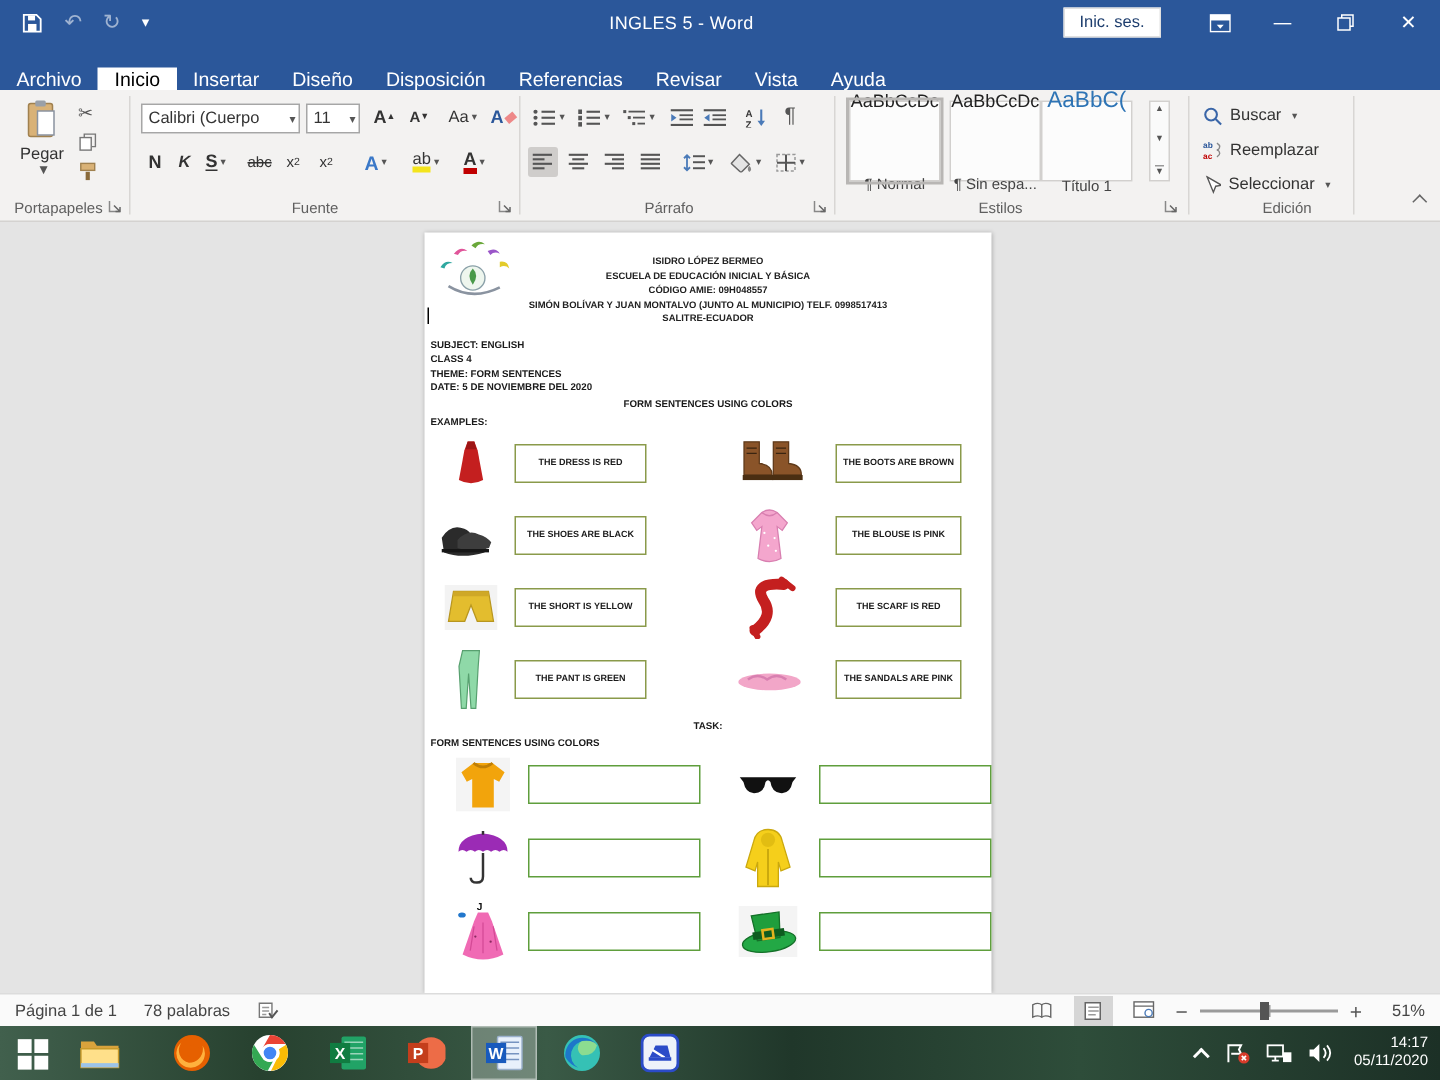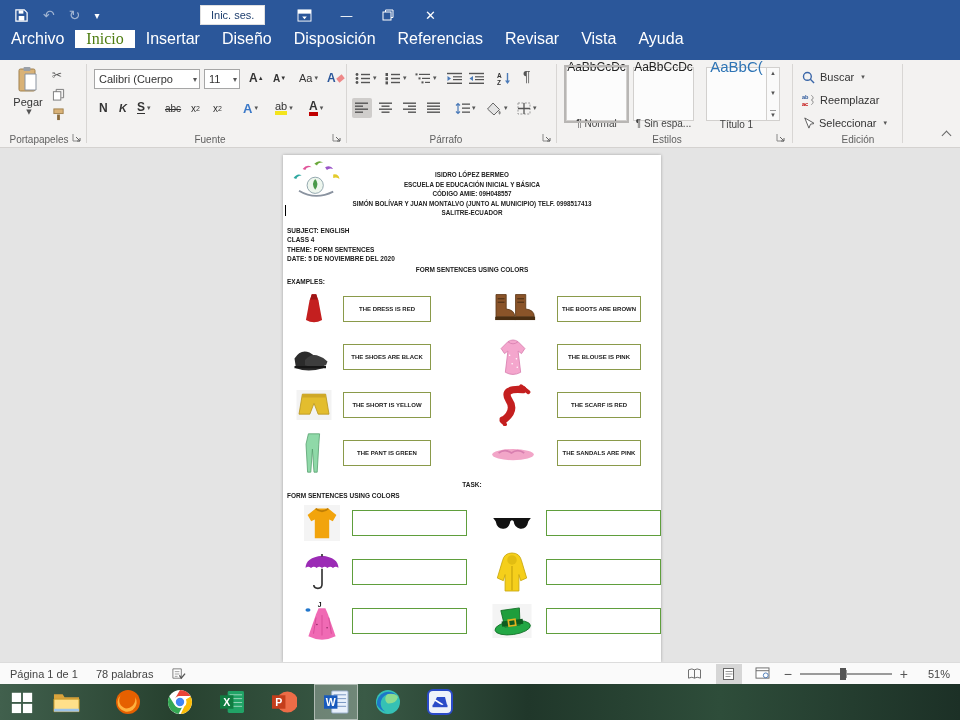--- a/index.html
+++ b/index.html
@@ -10,23 +10,23 @@
   .titlebar { position:absolute; left:0; top:0; width:960px; height:30px; background:#2b579a; display:flex; align-items:center; color:#fff; }
   .qat { display:flex; align-items:center; gap:14px; padding-left:14px; width:200px; }
   .qat .glyph { font-family:"DejaVu Sans", sans-serif; font-size:14px; }
   .dim { opacity:.55; }
   .tb-title { flex:1; text-align:center; font-size:12px; letter-spacing:.2px; }
   .tb-right { display:flex; align-items:center; gap:0; }
   .signin { background:#fff; color:#1e3e6e; font-size:11px; padding:3px 10px; margin-right:18px; border:1px solid #e0e0e0; cursor:default; }
   .winbtn { width:42px; height:30px; display:flex; align-items:center; justify-content:center; font-size:13px; font-family:"DejaVu Sans", sans-serif; }
 
   
-  .tabrow { position:absolute; left:0; top:30px; width:960px; height:30px; background:#2b579a; display:flex; align-items:flex-start; color:#fff; font-size:16px; }
+  .tabrow { position:absolute; left:0; top:30px; width:960px; height:30px; background:#2b579a; display:flex; align-items:flex-end; color:#fff; font-size:13px; }
   .tab { display:flex; align-items:center; padding:0 11px; cursor:default; }
-  .tab.active { background:#fff; color:#4d7c0f;font-family:Liberation Serif, serif; }
+  .tab.active { background:#fff; color:#000000; }
   .tellme { display:flex; align-items:center; gap:6px; padding:0 12px; }
   .share { margin-left:auto; display:flex; align-items:center; gap:6px; padding:0 16px; }
 
   
   .ribbon { position:absolute; left:0; top:60px; width:960px; height:88px; background:#f3f2f1; border-bottom:1px solid #d4d2d0; font-size:11px; color:#333; }
   .vsep { position:absolute; top:4px; bottom:4px; width:1px; background:#d8d6d4; }
   .grouplabel { position:absolute; bottom:2px; font-size:10px; color:#5f5f5f; text-align:center; }
   .dlg { position:absolute; bottom:3px; width:11px; height:11px; }
   .combo { display:flex; align-items:center; border:1px solid #a6a6a6; background:#fff; height:20px; padding:0 2px 0 4px; font-size:11px; }
   .combo .caret { margin-left:auto; font-size:8px; color:#555; padding-left:3px; }
@@ -98,20 +98,21 @@
     <div class="qat">
       <svg width="15" height="15" viewBox="0 0 16 16">
           <path d="M2 2h9l3 3v9H2z" fill="none" stroke="#fff" stroke-width="1.3"></path>
           <rect x="5" y="8.5" width="6" height="5" fill="#fff"></rect>
           <rect x="5" y="2.5" width="5" height="3.5" fill="#fff"></rect>
         </svg>
       <span class="glyph dim">↶</span>
       <span class="glyph dim">↻</span>
       <span class="glyph" style="font-size:10px">▾</span>
     </div>
+    <div class="tb-title">INGLES 5 - Word</div>
     <div class="tb-right">
       <span class="signin">Inic. ses.</span>
       <span class="winbtn">
         <svg width="15" height="13" viewBox="0 0 16 14">
             <rect x="1" y="1" width="14" height="12" fill="none" stroke="#fff"></rect>
             <rect x="1" y="1" width="14" height="4" fill="#fff"></rect>
             <path d="M8 11 L5.5 8h5z" fill="#fff"></path>
           </svg>
       </span>
       <span class="winbtn">—</span>
@@ -371,21 +372,21 @@
 
     <div style="position:absolute;left:558px;top:0;width:232px;height:87px">
       <div class="stylecard sel" style="position:absolute;left:8px;top:7px">
         <span class="sc-preview">AaBbCcDc</span>
         <span class="sc-label">¶ Normal</span>
       </div>
       <div class="stylecard" style="position:absolute;left:75px;top:7px">
         <span class="sc-preview">AaBbCcDc</span>
         <span class="sc-label">¶ Sin espa...</span>
       </div>
-      <div class="stylecard" style="position:absolute;left:148px;top:7px">
+      <div class="stylecard" style="position:absolute;left:136px;top:7px">
         <span class="sc-preview" style="color:#2e74b5;font-size:15px">AaBbC(</span>
         <span class="sc-label">Título 1</span>
       </div>
       <div style="position:absolute;left:208px;top:7px;width:14px;height:54px;border:1px solid #d2d0ce;background:#fafafa;display:flex;flex-direction:column;align-items:center;justify-content:space-between;padding:2px 0">
         <span style="font-size:6px;color:#555">▲</span>
         <span style="font-size:6px;color:#555">▼</span>
         <span style="font-size:6px;color:#555;border-top:1px solid #999;padding-top:1px">▼</span>
       </div>
       <div class="grouplabel" style="left:0;width:218px">Estilos</div>
       <svg class="dlg" style="left:218px" viewBox="0 0 11 11">
@@ -728,15 +729,36 @@
     </span>
     <span class="tb-ico" style="margin-left:8px">
       <svg width="26" height="26" viewBox="0 0 26 26">
           <rect x="1" y="1" width="24" height="24" rx="5" fill="#eef2fa" stroke="#2b4bc8" stroke-width="2"></rect>
           <path d="M6 16l4-8h8l2 8z" fill="#2b4bc8"></path>
           <path d="M8 11l8 5" stroke="#fff" stroke-width="1.5"></path>
           <path d="M5.5 17h15" stroke="#2b4bc8" stroke-width="2.4"></path>
         </svg>
     </span>
 
+    <div class="tray">
+      <span style="display:inline-block;width:8px;height:8px;border-left:2px solid #fff;border-top:2px solid #fff;transform:rotate(45deg) translateY(3px)"></span>
+      <svg width="17" height="15" viewBox="0 0 18 16">
+          <path d="M2 14V2h9l-1.5 3L11 8H4" fill="none" stroke="#fff" stroke-width="1.4"></path>
+          <circle cx="13" cy="11" r="4" fill="#d83b2a"></circle>
+          <path d="M11.5 9.5l3 3m0-3l-3 3" stroke="#fff" stroke-width="1.2"></path>
+        </svg>
+      <svg width="18" height="14" viewBox="0 0 19 15">
+          <rect x="1" y="2" width="11" height="8" fill="none" stroke="#fff" stroke-width="1.3"></rect>
+          <path d="M4 13h5M6.5 10v3" stroke="#fff" stroke-width="1.3"></path>
+          <rect x="12" y="7" width="6" height="7" fill="#fff"></rect>
+        </svg>
+      <svg width="17" height="14" viewBox="0 0 18 15">
+          <path d="M1 5h3l4-4v13l-4-4H1z" fill="#fff"></path>
+          <path d="M11 4q3 3.5 0 7M13.5 2q4.5 5.5 0 11" fill="none" stroke="#fff" stroke-width="1.3"></path>
+        </svg>
+      <div class="clock">
+        <div>14:17</div>
+        <div>05/11/2020</div>
+      </div>
+    </div>
   </div>
 
 </div>
 
 </body></html>

